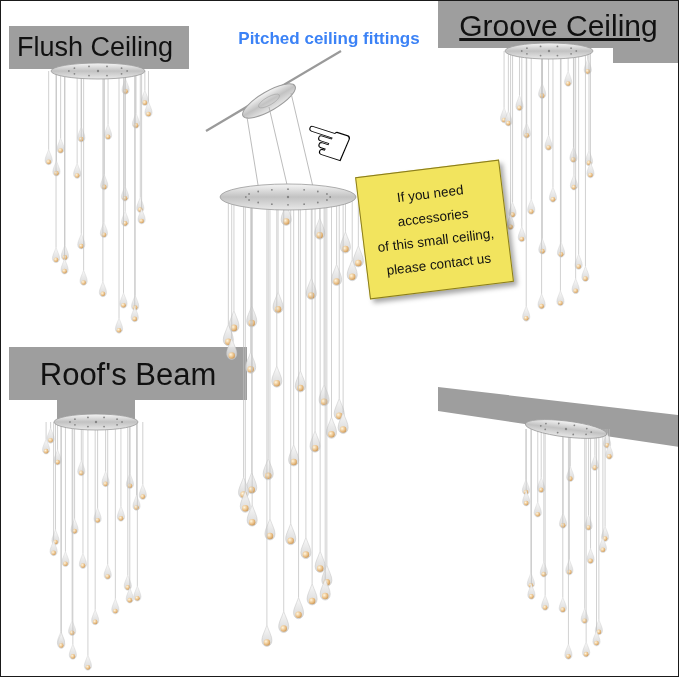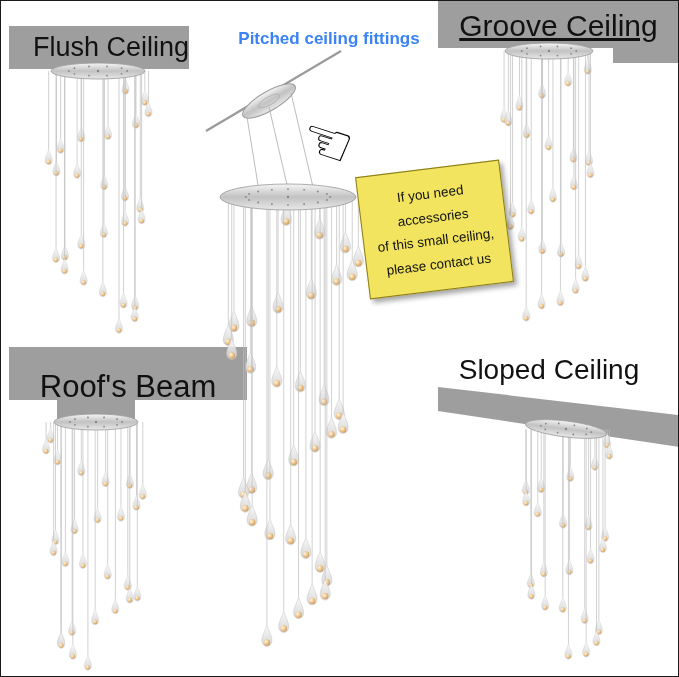--- a/index.html
+++ b/index.html
@@ -1,23 +1,23 @@
 <!DOCTYPE html>
 <html><head>
 <meta charset="utf-8">
 <style>
   * { margin:0; padding:0; box-sizing:border-box; }
   body { background:#ffffff; font-family:"Liberation Sans", sans-serif; }
   .canvas { position:relative; width:679px; height:677px; background:#fff;
             border:1px solid #1a1a1a; overflow:hidden; }
   #art { position:absolute; left:0; top:0; }
   .label { position:absolute; color:#111; text-align:center; white-space:nowrap; }
-  #l-flush  { left:8px;   top:25px;  width:172px; height:43px; line-height:43px; font-size:27px;margin-left:16px; }
+  #l-flush  { left:8px;   top:25px;  width:172px; height:43px; line-height:43px; font-size:27px; }
   #l-groove { left:437px; top:2px;   width:241px; height:45px; line-height:45px; font-size:30px;text-decoration:underline; }
-  #l-beam   { left:8px;   top:349px; width:238px; height:50px; line-height:50px; font-size:31px;margin-top:12px; }
+  #l-beam   { left:8px;   top:349px; width:238px; height:50px; line-height:50px; font-size:31px; }
   #l-sloped { left:443px; top:352px; width:210px; height:34px; line-height:34px; font-size:28px; }
   #l-pitched { position:absolute; left:218px; top:28px; width:220px; text-align:center;
                font-size:17px; font-weight:bold; color:#3b82f6; }
   #hand { position:absolute; left:300px; top:112px; font-size:58px; line-height:1;
           font-family:"DejaVu Sans", sans-serif; transform:rotate(18deg); color:#000; }
   #note { position:absolute; left:361px; top:167px; width:145px; padding:13px 5px;
           border:1px solid #8a7d1e; transform:rotate(-7deg); text-align:center;
           font-size:13.5px; line-height:1.75; color:#111;
           box-shadow:3px 4px 5px rgba(0,0,0,0.35); }
   #note span { display:block; }
@@ -556,21 +556,20 @@
             <circle cx="325.9507610906758" cy="193.0150692275523" r="0.9" fill="#858585"></circle>
             <circle cx="287" cy="196" r="1.2" fill="#858585"></circle>
           </g>
         </g>
       </g>
     </svg>
 
   <div class="label" id="l-flush">Flush Ceiling</div>
   <div class="label" id="l-groove">Groove Ceiling</div>
   <div class="label" id="l-beam">Roof's Beam</div>
-  <div class="label" id="l-sloped">Sloped Ceiling</div>
 
   <div id="l-pitched">Pitched ceiling fittings</div>
 
   <div id="hand">☜</div>
 
   <div id="note" style="background: rgb(242, 228, 94);">
     <span>If you need accessories</span>
     <span>of this small ceiling,</span>
     <span>please contact us</span>
   </div>

